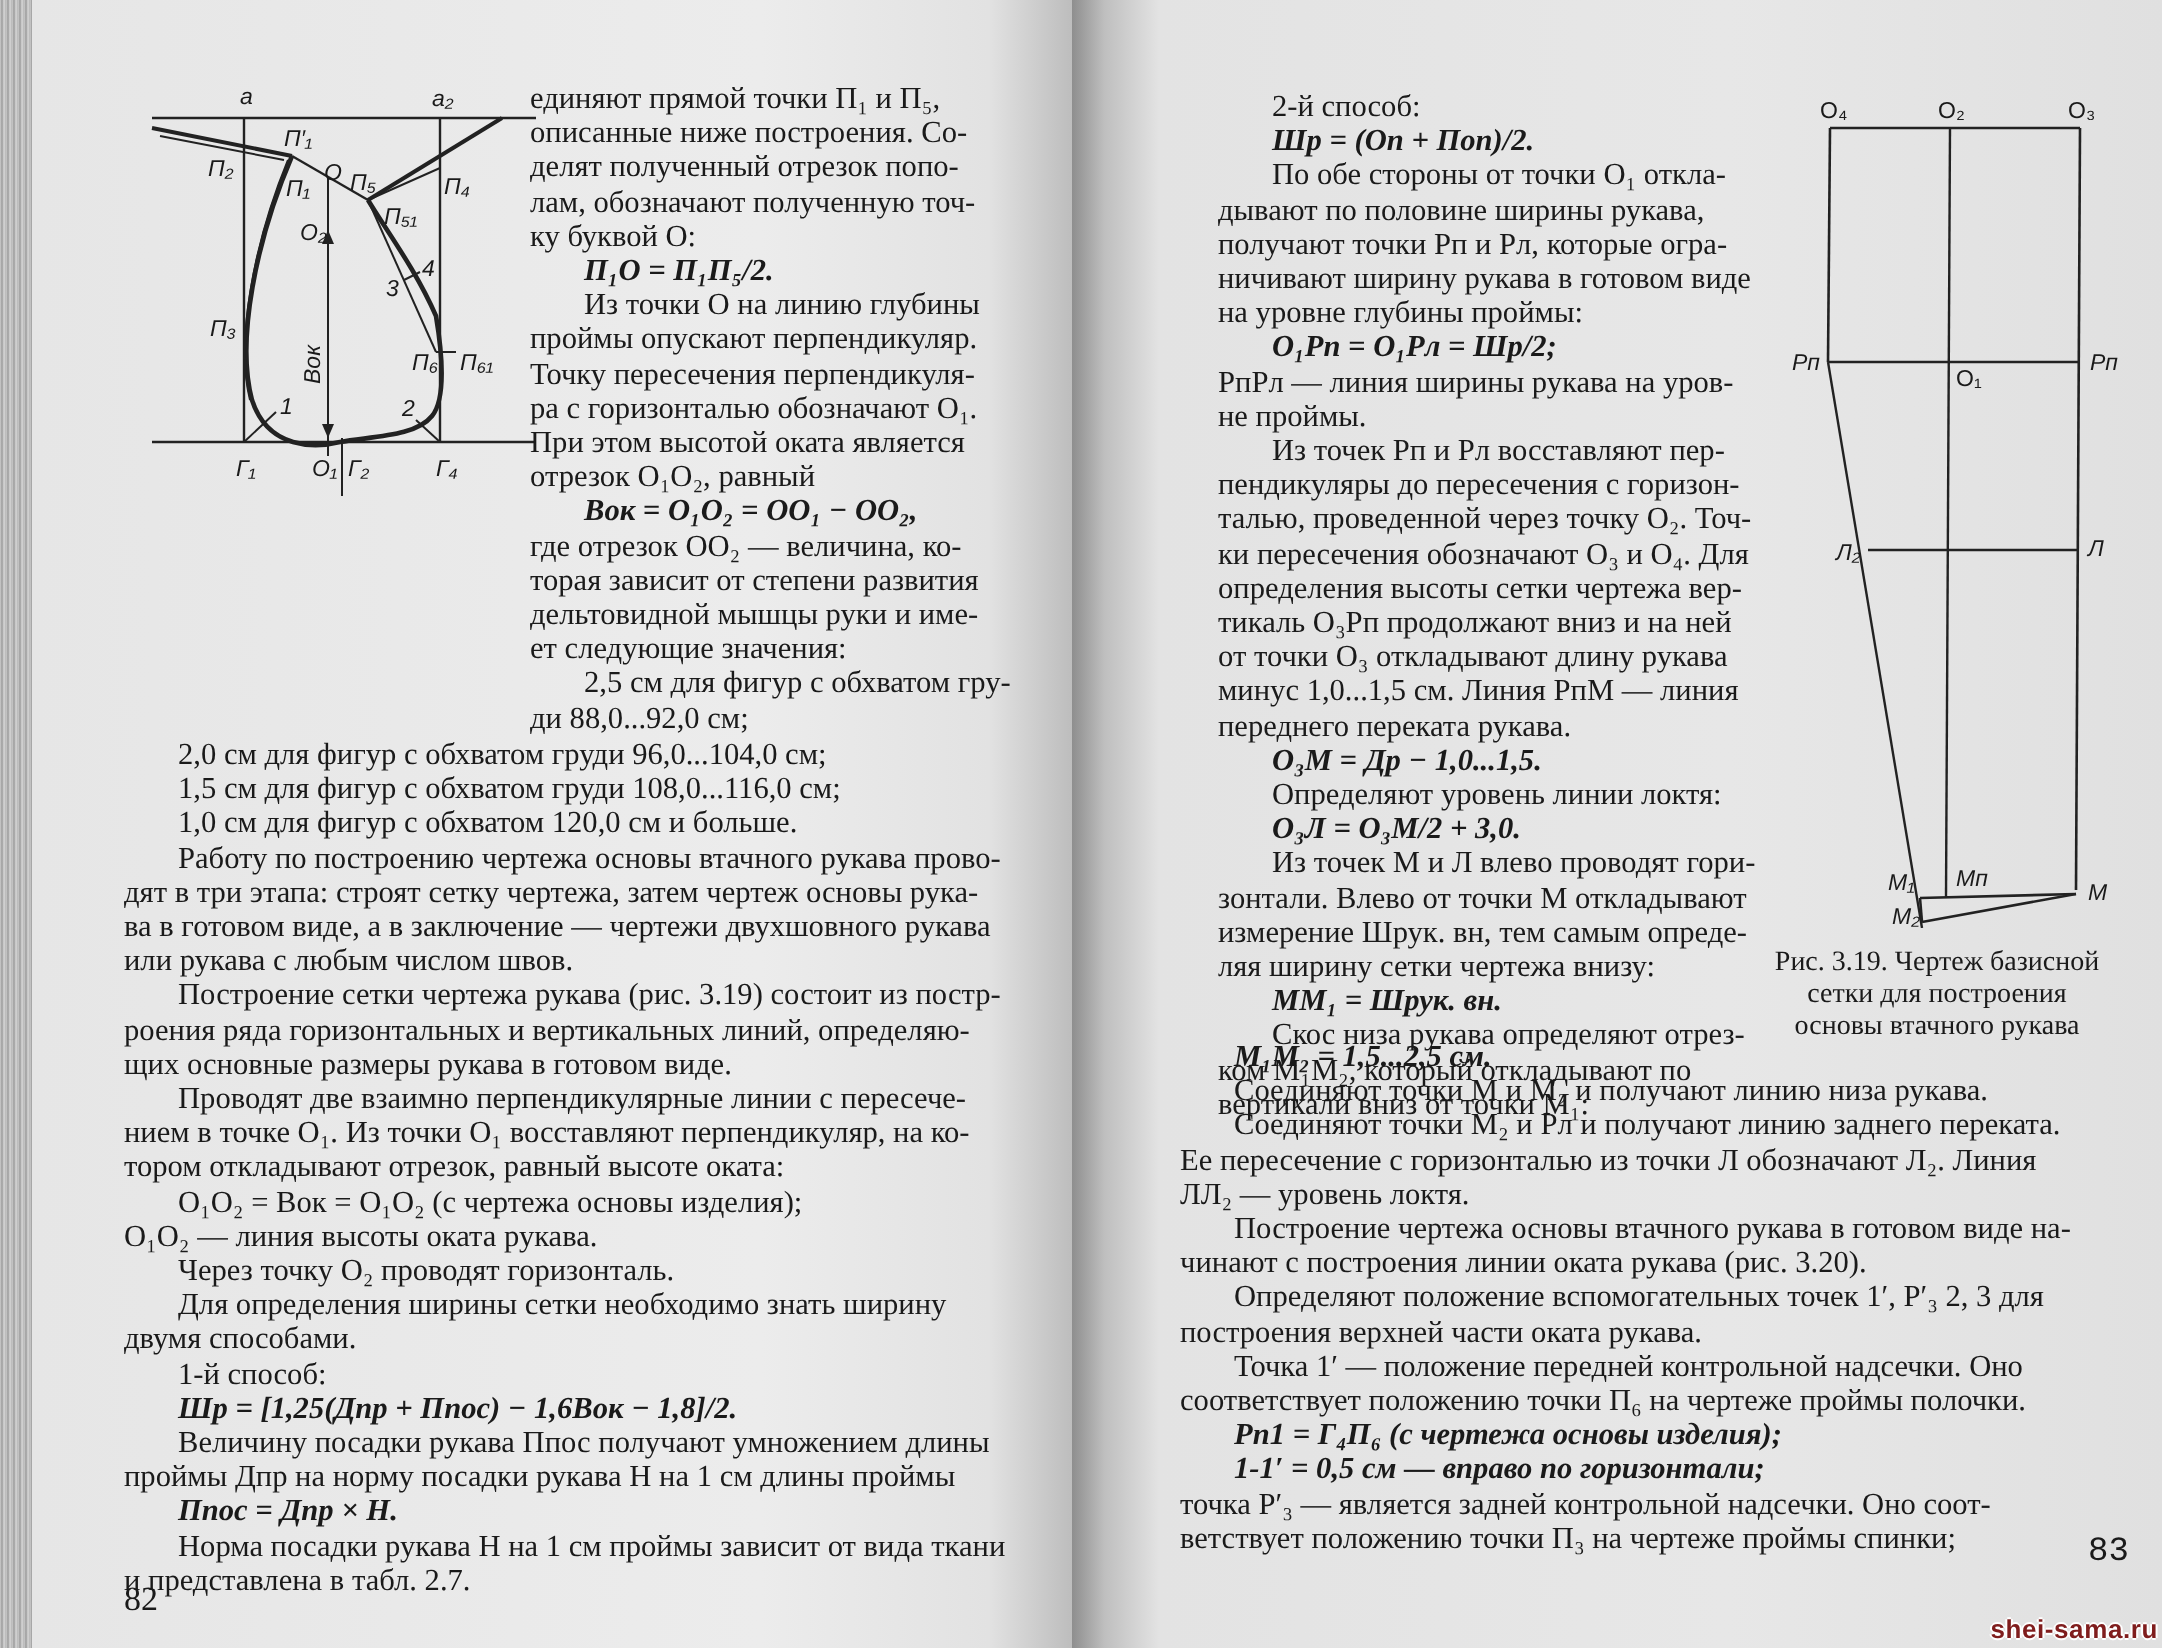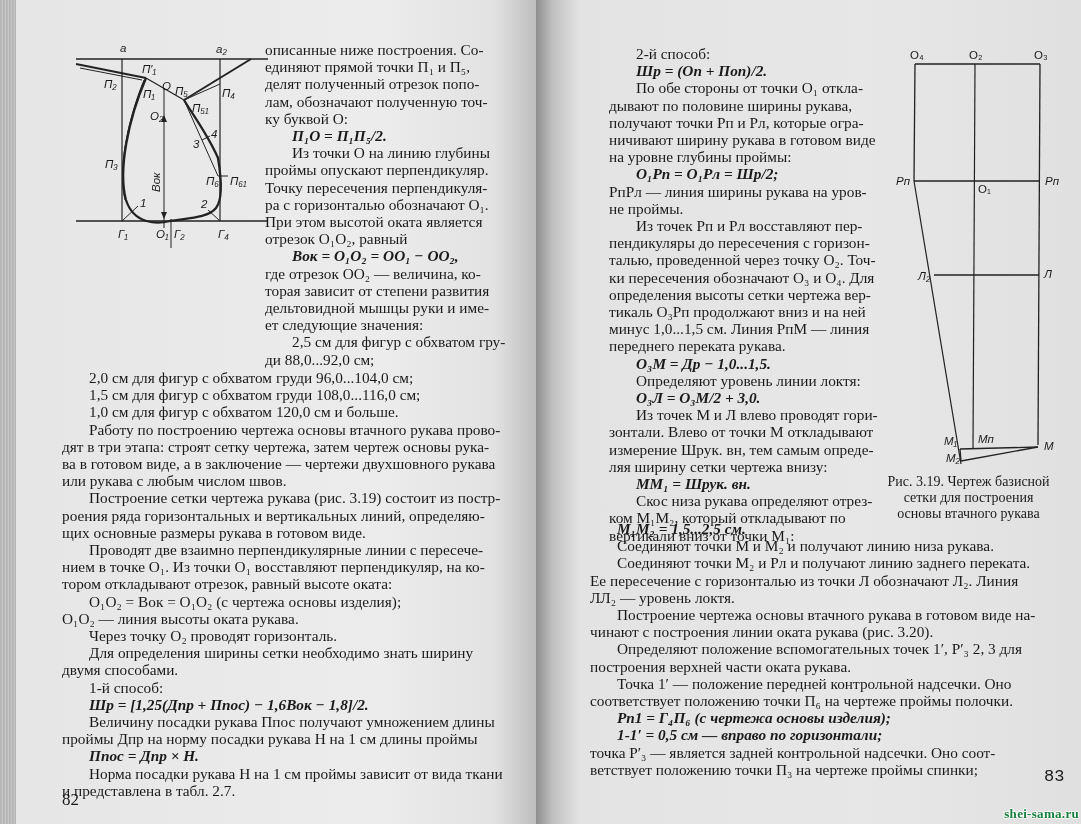--- a/index.html
+++ b/index.html
@@ -31,22 +31,22 @@
     .caption {
       position: absolute; font-family: "Liberation Sans", "DejaVu Sans", sans-serif;
       font-size: 13px; line-height: 16px; text-align: center;
     }
     .caption.serif { font-family: "Liberation Serif", "DejaVu Serif", serif; font-size: 14px; }
     .pnum { position: absolute; font-size: 17px; }
     .fig-label { font-family: "Liberation Sans", "DejaVu Sans", sans-serif; font-style: italic; font-size: 11.5px; fill: #1a1a1a; }
     .fig-label-up { font-family: "Liberation Sans", "DejaVu Sans", sans-serif; font-size: 11.5px; fill: #1a1a1a; }
     .watermark {
       position: absolute; right: 2px; bottom: 2px;
-      font-family: Liberation Serif, serif; font-weight: bold; font-size: 13px;
-      color: #15803d; letter-spacing: 0.3px;
+      font-family: Liberation Sans, sans-serif; font-weight: bold; font-size: 13px;
+      color: #7f1d1d; letter-spacing: 0.3px;
       text-shadow: 1px 0 #fff, -1px 0 #fff, 0 1px #fff, 0 -1px #fff;
     }
   </style>
 </head>
 <body>
 
 <div class="edge-left"></div>
 
 <div class="page page-left">
 
@@ -101,22 +101,22 @@
     <text class="fig-label" x="72" y="167">1</text>
     <text class="fig-label" x="133" y="168">2</text>
     <text class="fig-label" x="50" y="198">Г₁</text>
     <text class="fig-label" x="88" y="198">O₁</text>
     <text class="fig-label" x="106" y="198">Г₂</text>
     <text class="fig-label" x="150" y="198">Г₄</text>
   </svg>
 
 
   <div class="txt" style="left:249px;top:41px;width:268px;">
+    <p>единяют прямой точки П₁ и П₅,</p>
     <p>описанные ниже построения. Со-</p>
-    <p>единяют прямой точки П₁ и П₅,</p>
     <p>делят полученный отрезок попо-</p>
     <p>лам, обозначают полученную точ-</p>
     <p>ку буквой O:</p>
     <p class="fi it">П₁O = П₁П₅/2.</p>
     <p class="fi">Из точки O на линию глубины</p>
     <p>проймы опускают перпендикуляр.</p>
     <p>Точку пересечения перпендикуля-</p>
     <p>ра с горизонталью обозначают O₁.</p>
     <p>При этом высотой оката является</p>
     <p>отрезок O₁O₂, равный</p>
@@ -172,20 +172,21 @@
     <p>на уровне глубины проймы:</p>
     <p class="fi it">O₁Pп = O₁Pл = Шр/2;</p>
     <p>PпPл — линия ширины рукава на уров-</p>
     <p>не проймы.</p>
     <p class="fi">Из точек Pп и Pл восставляют пер-</p>
     <p>пендикуляры до пересечения с горизон-</p>
     <p>талью, проведенной через точку O₂. Точ-</p>
     <p>ки пересечения обозначают O₃ и O₄. Для</p>
     <p>определения высоты сетки чертежа вер-</p>
     <p>тикаль O₃Pп продолжают вниз и на ней</p>
+    <p>от точки O₃ откладывают длину рукава</p>
     <p>минус 1,0...1,5 см. Линия PпM — линия</p>
     <p>переднего переката рукава.</p>
     <p class="fi it">O₃M = Др − 1,0...1,5.</p>
     <p class="fi">Определяют уровень линии локтя:</p>
     <p class="fi it">O₃Л = O₃M/2 + 3,0.</p>
     <p class="fi">Из точек M и Л влево проводят гори-</p>
     <p>зонтали. Влево от точки M откладывают</p>
     <p>измерение Шрук. вн, тем самым опреде-</p>
     <p>ляя ширину сетки чертежа внизу:</p>
     <p class="fi it">MM₁ = Шрук. вн.</p>

